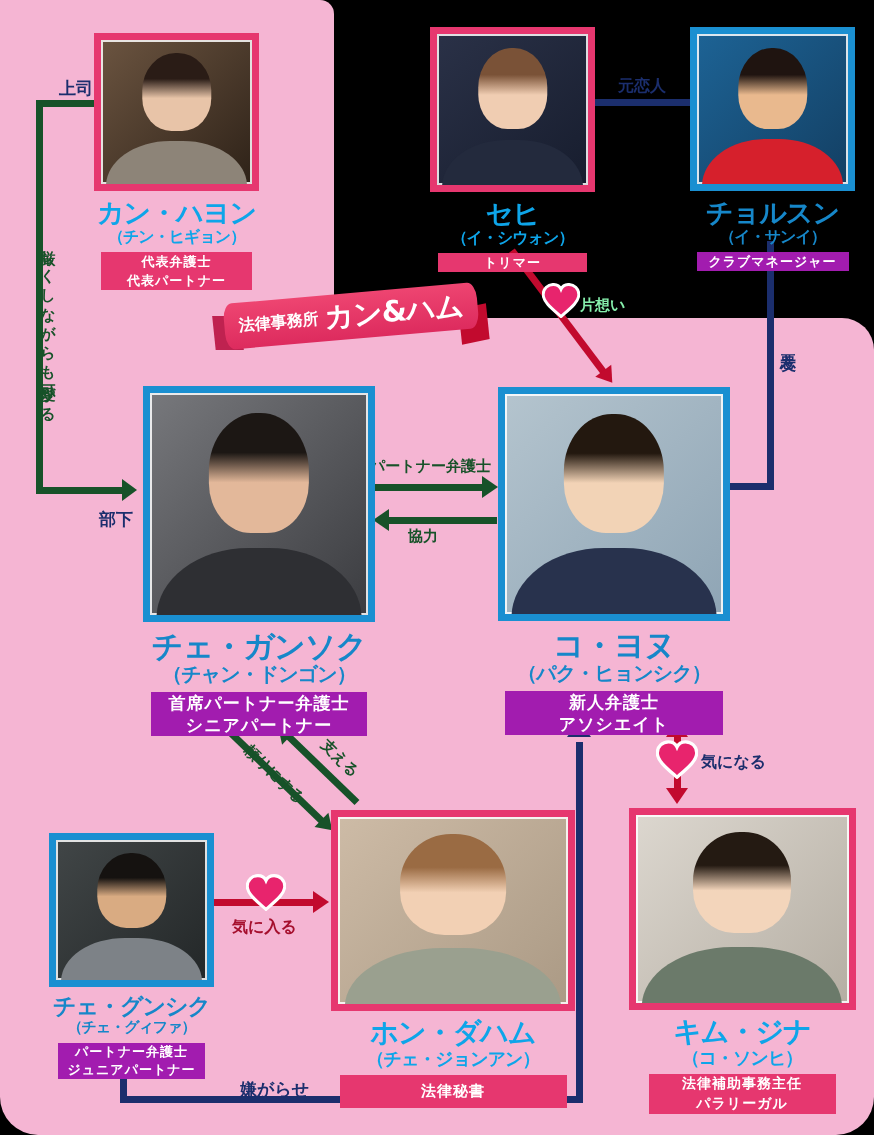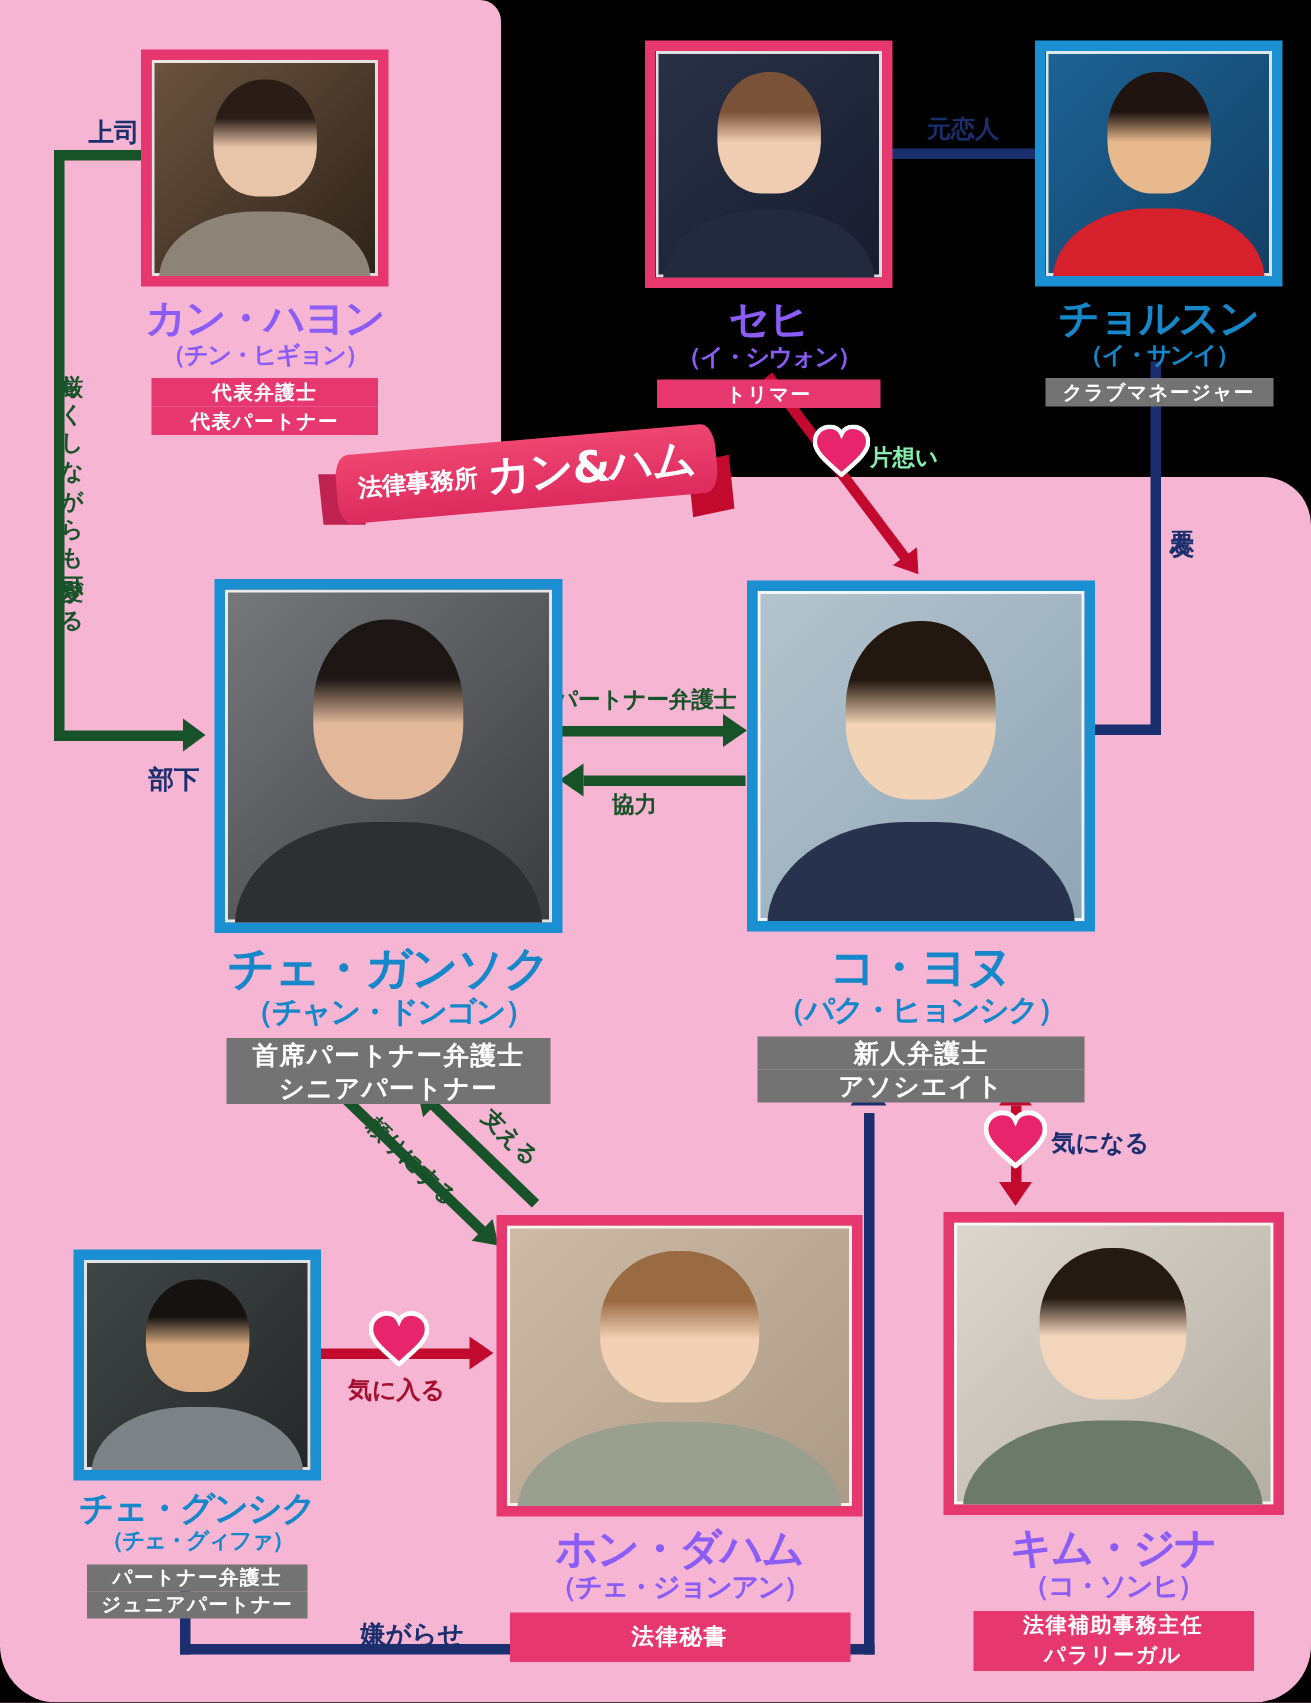--- a/index.html
+++ b/index.html
@@ -16,26 +16,26 @@
   .photo{position:relative;margin:0 auto;overflow:hidden;box-shadow:inset 0 0 0 2px rgba(255,255,255,.85);}
   .photo::before{content:"";position:absolute;left:50%;top:9%;width:46%;height:54%;
     transform:translateX(-50%);border-radius:48% 48% 42% 42%;
     background:linear-gradient(180deg,var(--hair) 0 33%,var(--skin) 58%);}
   .photo::after{content:"";position:absolute;left:50%;bottom:-3%;width:94%;height:33%;
     transform:translateX(-50%);border-radius:45% 45% 0 0/95% 95% 0 0;background:var(--cloth);}
   .frame-m{border:7px solid #e6376f;}
   .frame-b{border:7px solid #1a8fd1;}
   .cname{font-weight:bold;letter-spacing:-1px;line-height:1.1;margin-top:7px;}
   .cactor{font-weight:bold;line-height:1.15;letter-spacing:-1px;}
-  .magenta{color:#8b5cf6;} .blue{color:#1687c9;}
+  .magenta{color:#0ea5e9;} .blue{color:#1687c9;}
   .bar{margin:0 auto 0;color:#fff;font-weight:bold;
        font-family:"DejaVu Serif","Liberation Serif",serif;letter-spacing:1px;
        display:flex;align-items:center;justify-content:center;}
   .bar.first{margin-top:6px;}
-  .bar-m{background:#e6376f;} .bar-b{background:#737373;}
+  .bar-m{background:#e6376f;} .bar-b{background:#a21caf;}
 
   #c-kang{left:84px;top:33px;width:185px;}   #c-kang .photo{width:151px;height:144px;}
   #c-kang .cname{font-size:27px;} #c-kang .cactor{font-size:16px;}
   #c-kang .bar{width:151px;height:19px;font-size:13px;}
 
   #c-sehi{left:420px;top:27px;width:185px;}  #c-sehi .photo{width:151px;height:151px;}
   #c-sehi .cname{font-size:27px;} #c-sehi .cactor{font-size:16px;}
   #c-sehi .bar{width:149px;height:19px;font-size:13px;}
 
   #c-cheolsun{left:680px;top:27px;width:185px;} #c-cheolsun .photo{width:151px;height:150px;}

